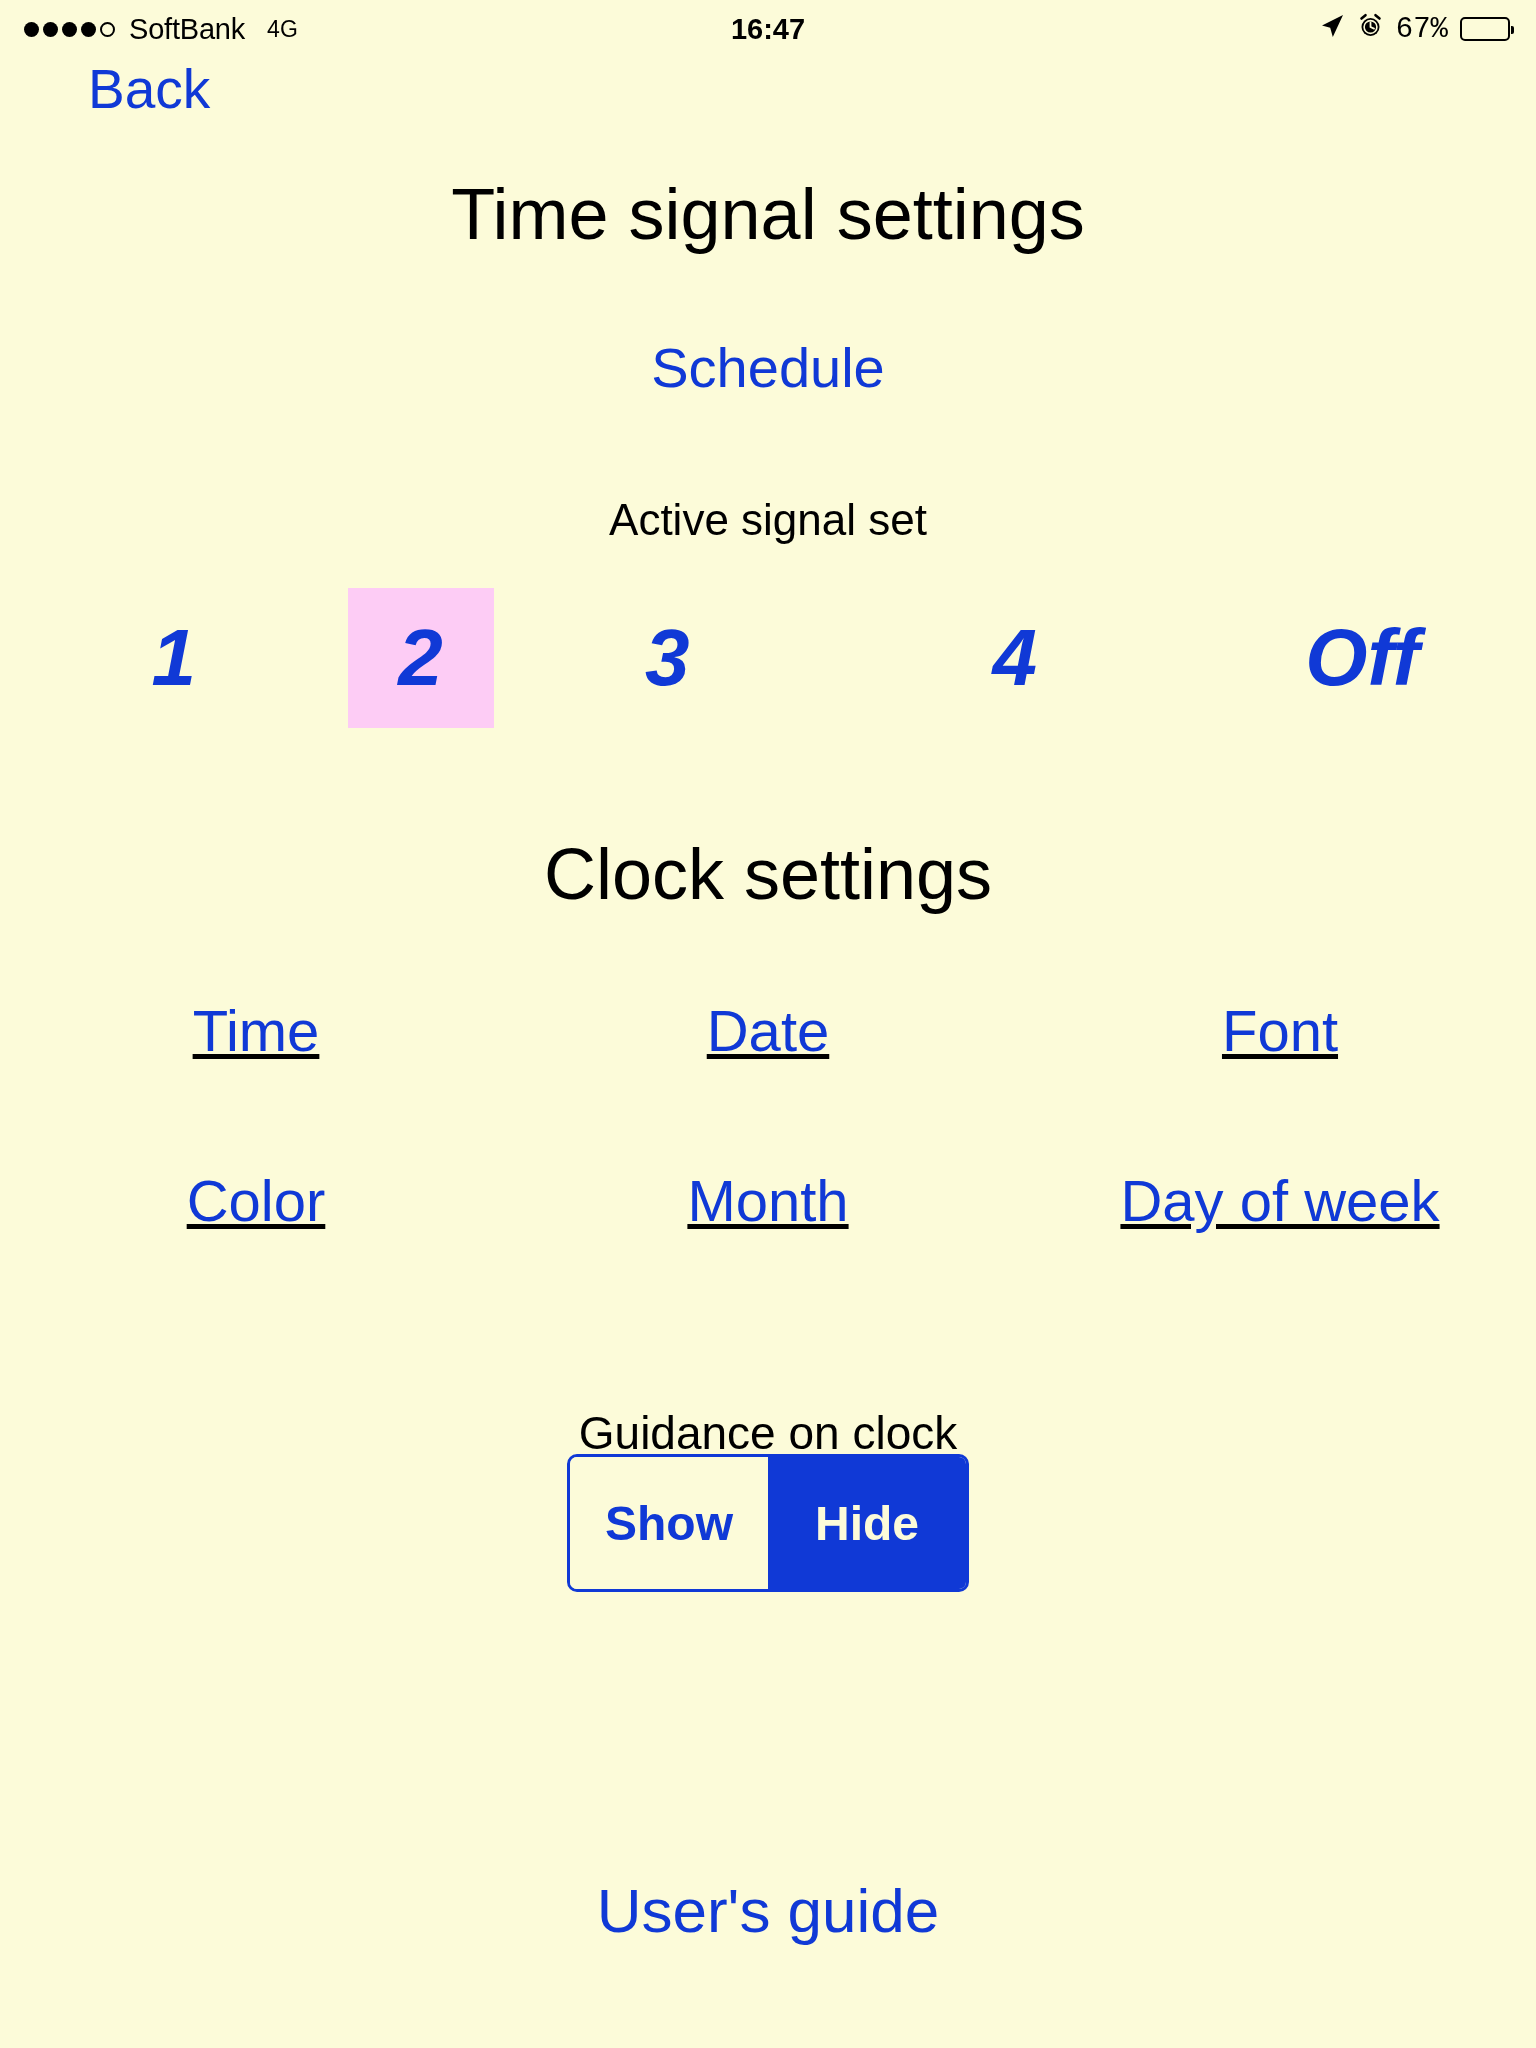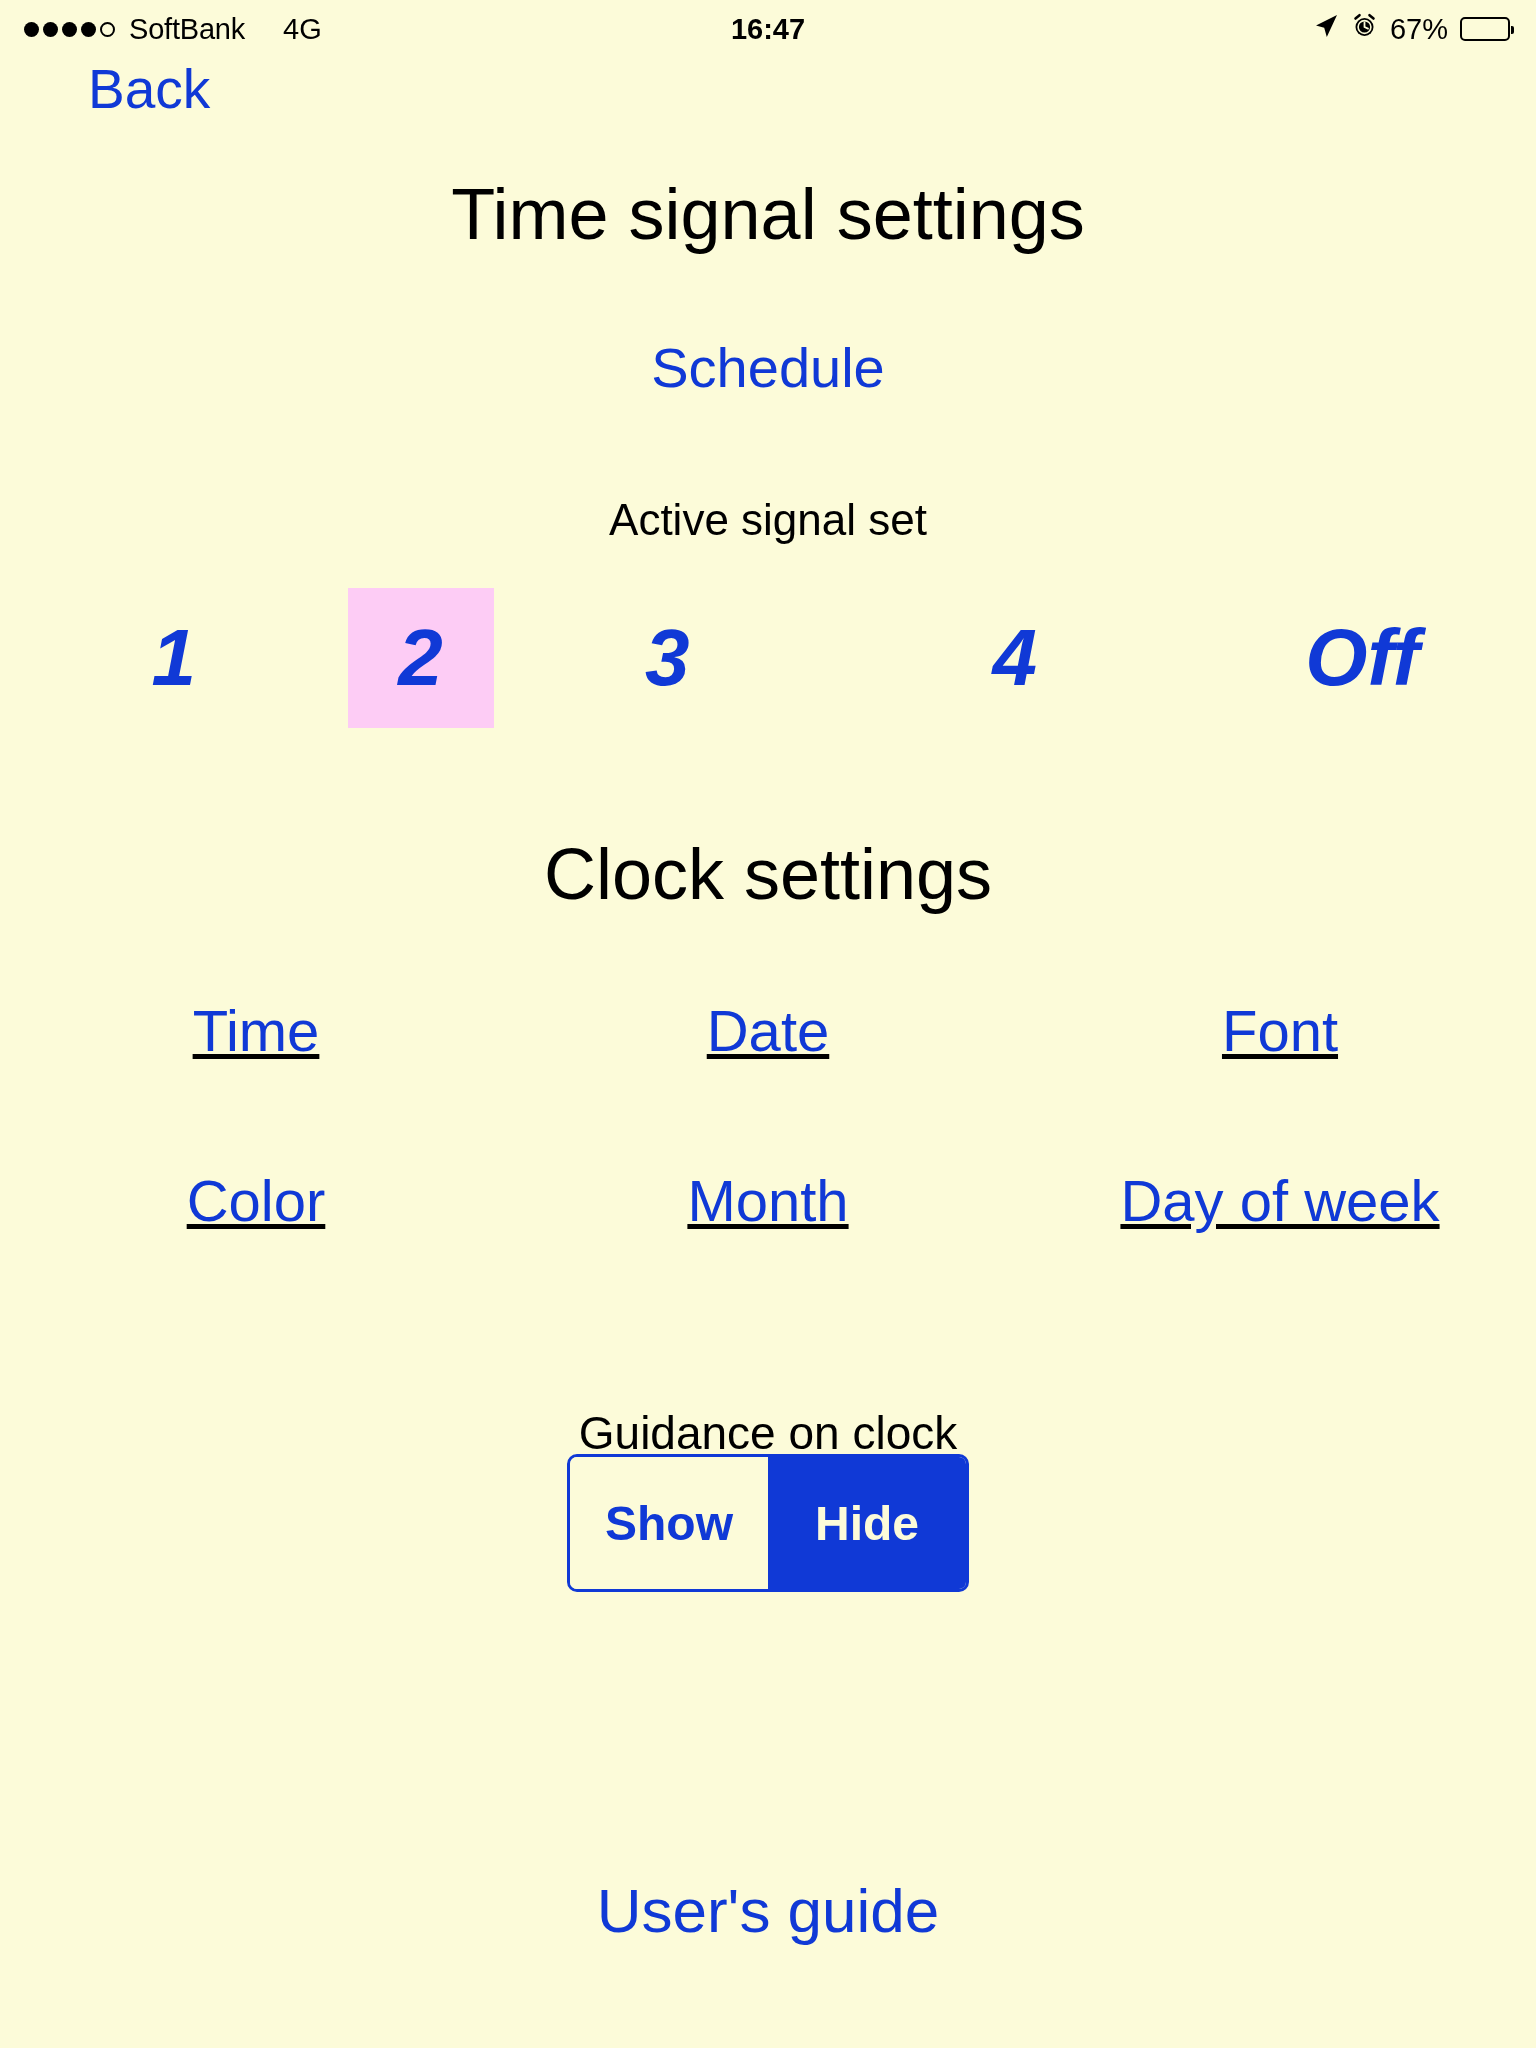--- a/index.html
+++ b/index.html
@@ -46,41 +46,41 @@
     border-radius: 50%;
     background: #000;
     display: block;
   }
   .dot.empty {
     background: transparent;
     border: 2px solid #000;
     width: 11px; height: 11px;
   }
   .carrier { font-size: 29px; letter-spacing: -0.2px; }
-  .network { font-size: 29px; margin-left: 28px; }
+  .network { font-size: 23px; margin-left: 12px; }
 
   .status-center {
     position: absolute;
     left: 0; right: 0;
     text-align: center;
     font-size: 29px;
     font-weight: bold;
     pointer-events: none;
   }
 
   .status-right {
     margin-left: auto;
     display: flex;
     align-items: center;
     gap: 12px;
     flex: 0 0 auto;
   }
   .loc-arrow { display:block; }
   .alarm-icon { display:block; }
-  .battery-pct { font-size: 29px; }
+  .battery-pct { font-size: 29px; font-family: Liberation Mono, monospace; }
   .battery {
     width: 50px; height: 24px;
     border: 2.5px solid #000;
     border-radius: 5px;
     position: relative;
     box-sizing: border-box;
     padding: 2px;
   }
   .battery::after {
     content: "";

